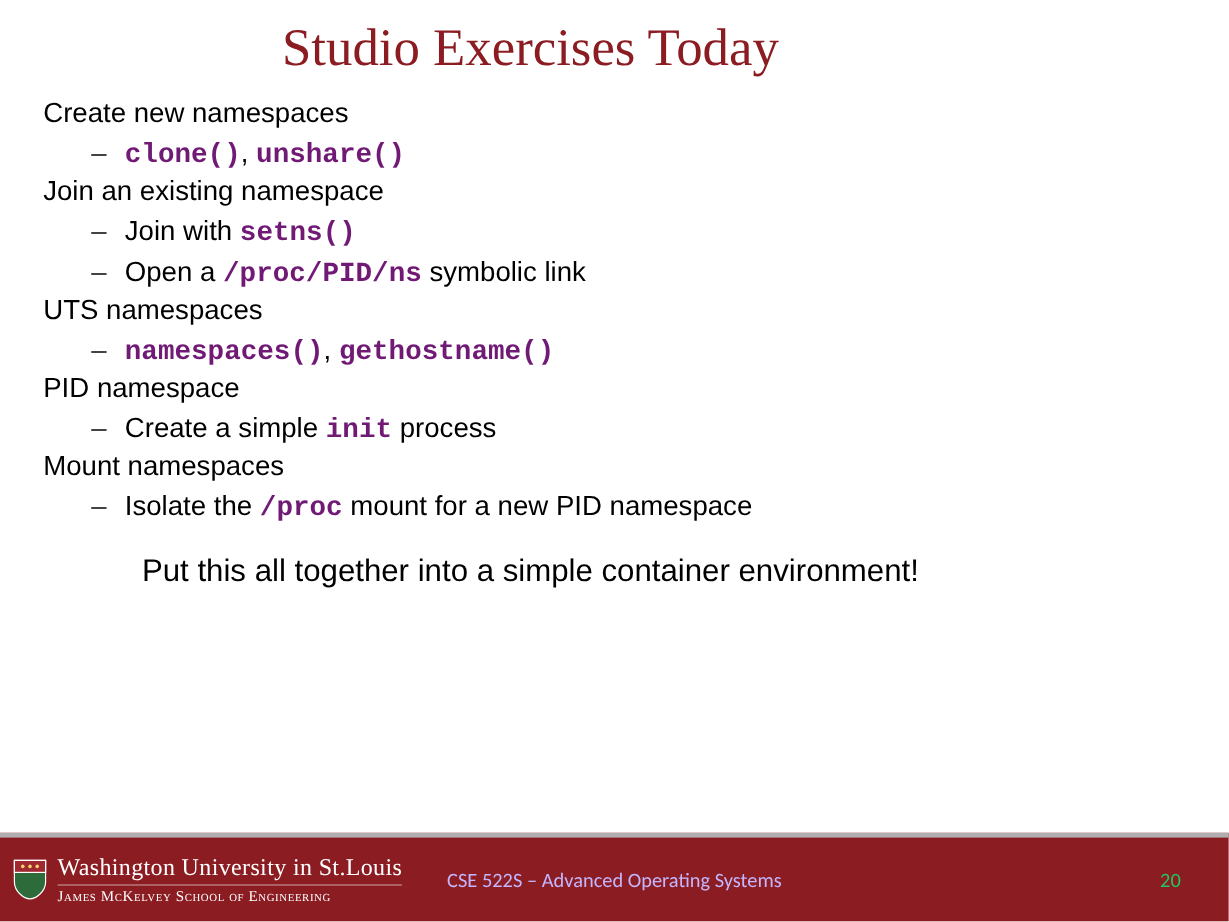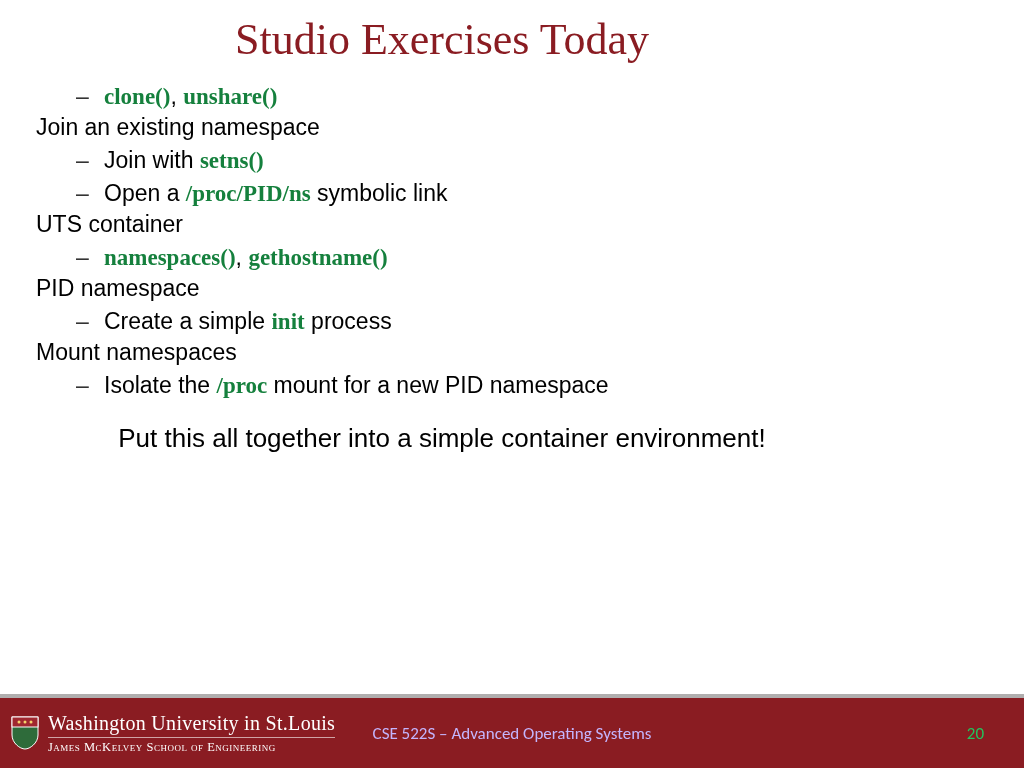--- a/index.html
+++ b/index.html
@@ -28,22 +28,22 @@
     margin-top: 6px;
     margin-bottom: 2px;
   }
   .sub::before {
     content: "–";
     position: absolute;
     left: -28px;
     color: #333;
   }
   .code {
-    font-family: Liberation Serif, serif;
-    color: #15803d;
+    font-family: Liberation Mono, monospace;
+    color: #701a75;
     font-weight: bold;
   }
   .summary {
     font-size: 26px;
     text-align: center;
     margin-top: 24px;
     padding: 0 80px;
   }
   .footer {
     position: absolute;
@@ -106,33 +106,34 @@
 </style>
 </head>
 <body>
 
 <div class="slide">
 
   <h1 class="title">Studio Exercises Today</h1>
 
   <div class="content">
 
+    <div class="topic">Create new namespaces</div>
     <div class="sub">
       <span class="code">clone()</span><span>, </span><span class="code">unshare()</span>
     </div>
 
     <div class="topic">Join an existing namespace</div>
     <div class="sub">
       <span>Join with </span><span class="code">setns()</span>
     </div>
     <div class="sub">
       <span>Open a </span><span class="code">/proc/PID/ns</span><span> symbolic link</span>
     </div>
 
-    <div class="topic">UTS container</div>
+    <div class="topic">UTS namespaces</div>
     <div class="sub">
       <span class="code">namespaces()</span><span>, </span><span class="code">gethostname()</span>
     </div>
 
     <div class="topic">PID namespace</div>
     <div class="sub">
       <span>Create a simple </span><span class="code">init</span><span> process</span>
     </div>
 
     <div class="topic">Mount namespaces</div>

